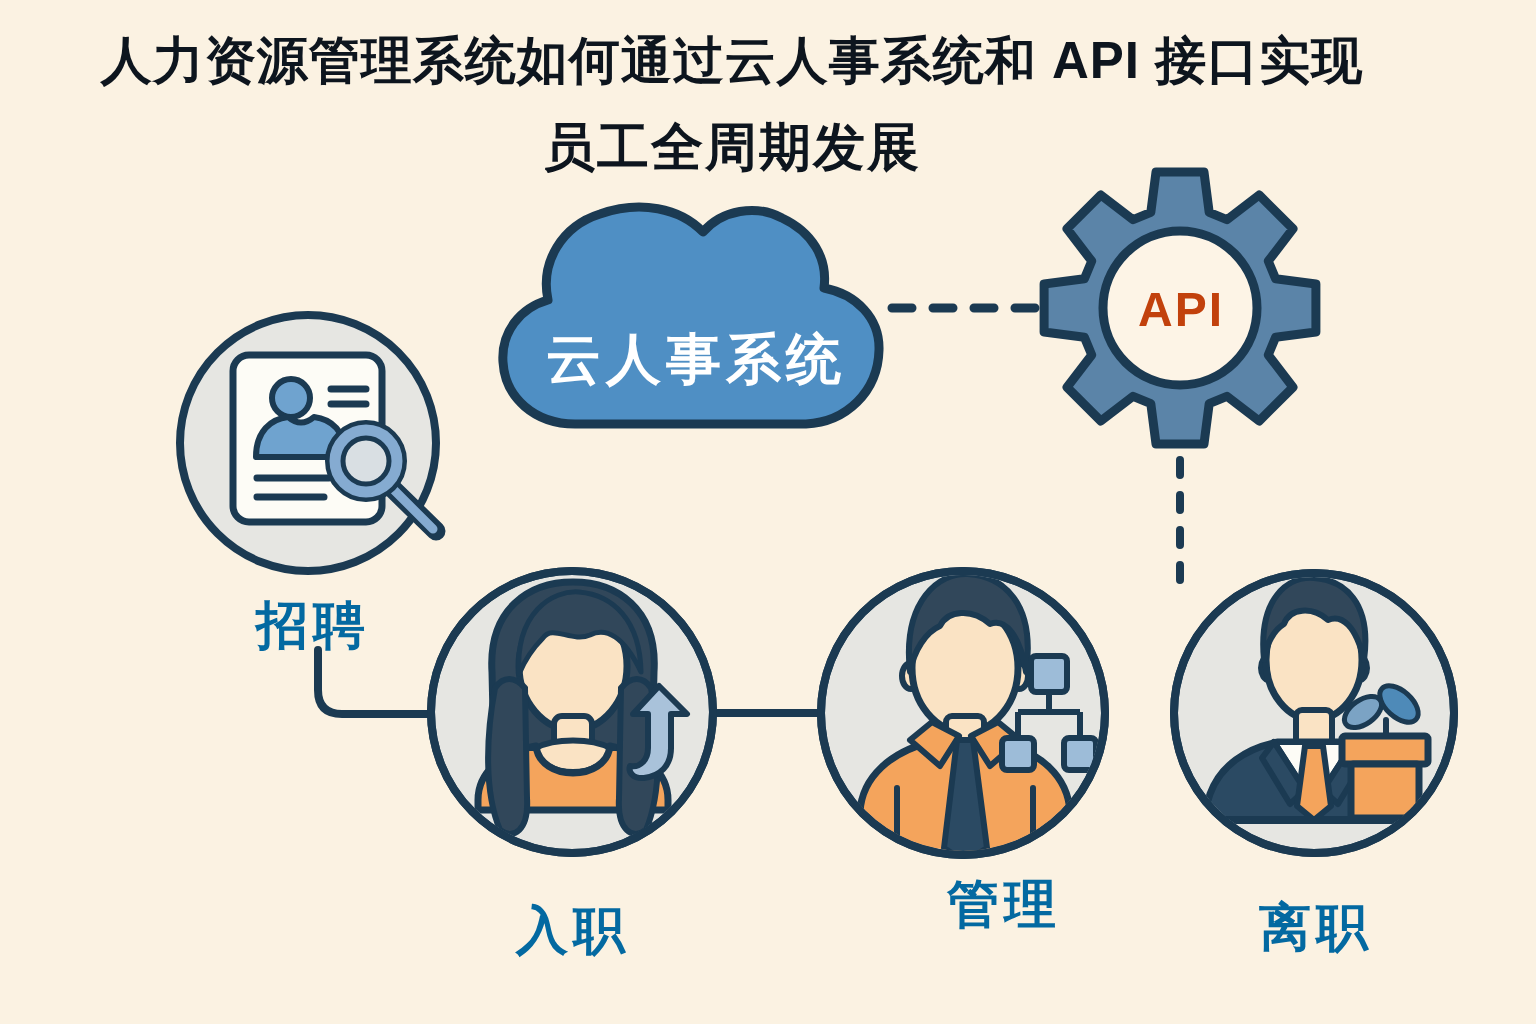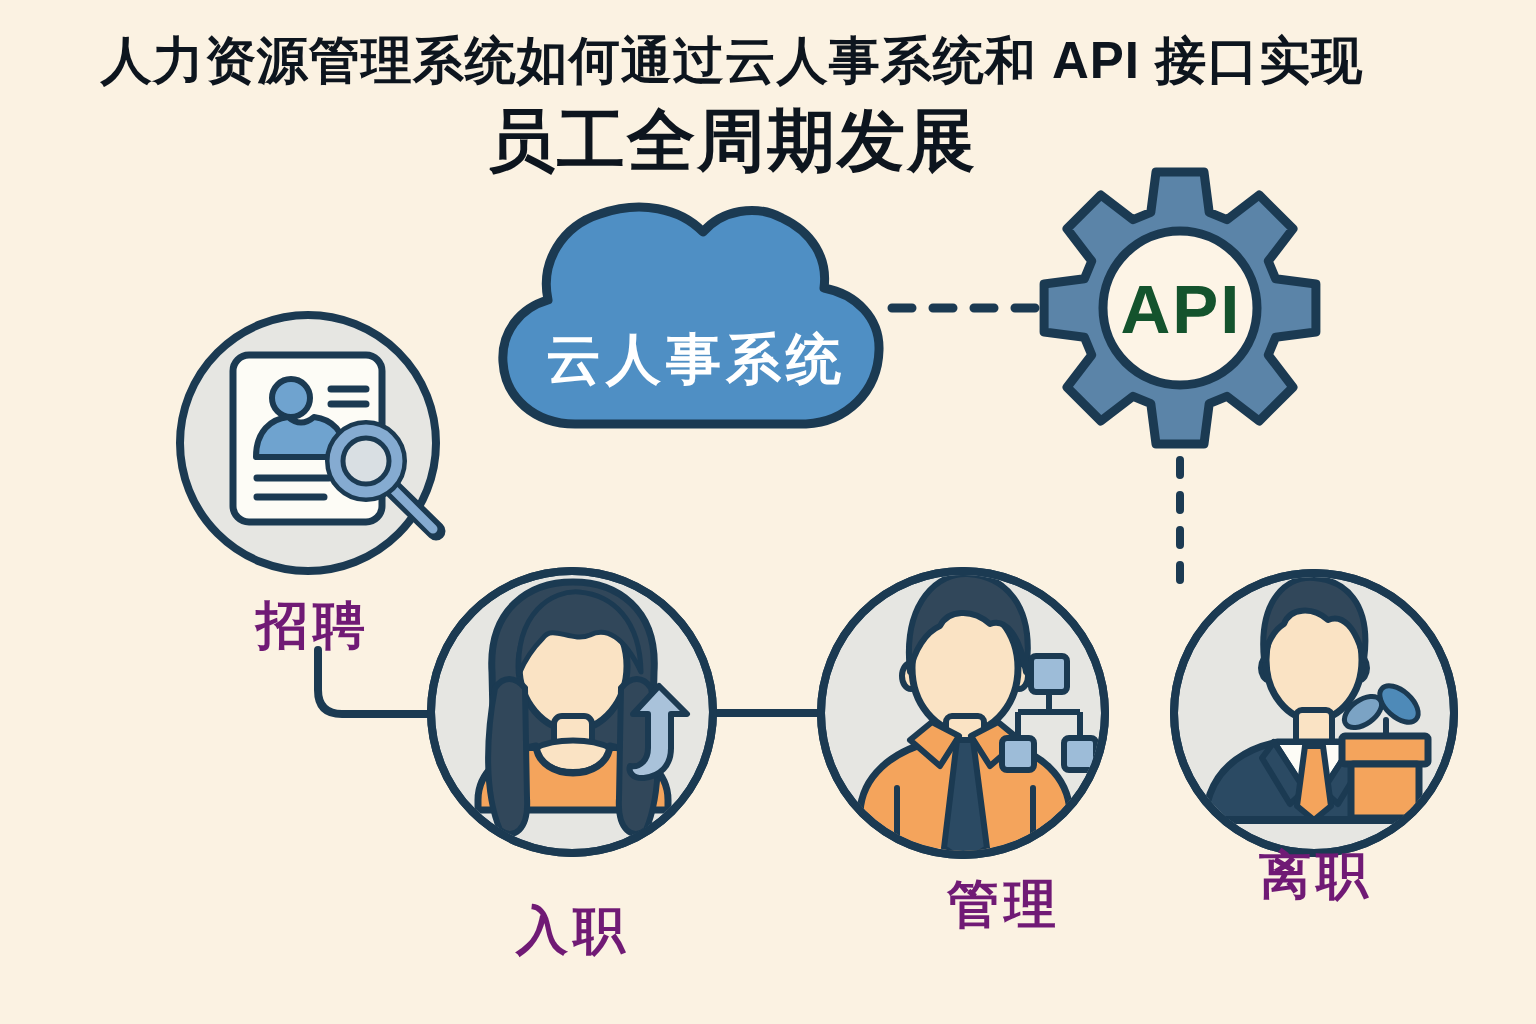--- a/index.html
+++ b/index.html
@@ -4,29 +4,29 @@
 <style>
   html,body{margin:0;padding:0;background:#fbf2e2;}
   .stage{
     position:relative;width:1536px;height:1024px;overflow:hidden;
     background:#fbf2e2;font-family:"Liberation Sans",sans-serif;
   }
   .art{position:absolute;left:0;top:0;width:1536px;height:1024px;}
   .title-block{position:absolute;top:34px;left:0;width:1464px;text-align:center;
     color:#0d151e;font-weight:800;line-height:1.06;}
   .title-line1{font-size:51px;letter-spacing:1px;}
-  .title-line2{font-size:68px;margin-top:16px;letter-spacing:2px;}
+  .title-line2{font-size:52px;margin-top:32px;letter-spacing:2px;}
   .lbl{position:absolute;transform:translate(-50%,-50%);white-space:nowrap;font-weight:800;}
   .cloud-lbl{left:696px;top:360px;font-size:55px;color:#ffffff;letter-spacing:5px;}
-  .api-lbl{left:1181px;top:309px;font-size:69px;color:#14532d;letter-spacing:2px;}
-  .node-lbl{font-size:52px;color:#701a75;letter-spacing:5px;text-align:right;}
+  .api-lbl{left:1181px;top:309px;font-size:48px;color:#c2410c;letter-spacing:2px;}
+  .node-lbl{font-size:52px;color:#0369a1;letter-spacing:5px;text-align:right;}
   .lbl-recruit{left:313px;top:626px;}
   .lbl-onboard{left:573px;top:905px;margin-top:26px;}
   .lbl-manage{left:963px;top:905px;margin-left:41px;}
-  .lbl-offboard{left:1316px;top:876px;}
+  .lbl-offboard{left:1316px;top:928px;}
 </style>
 </head>
 <body>
 
 <div class="stage">
 
   <svg class="art" viewBox="0 0 1536 1024">
     <defs>
       <clipPath id="clipOnboard">
           <circle cx="572" cy="712" r="137"></circle>

